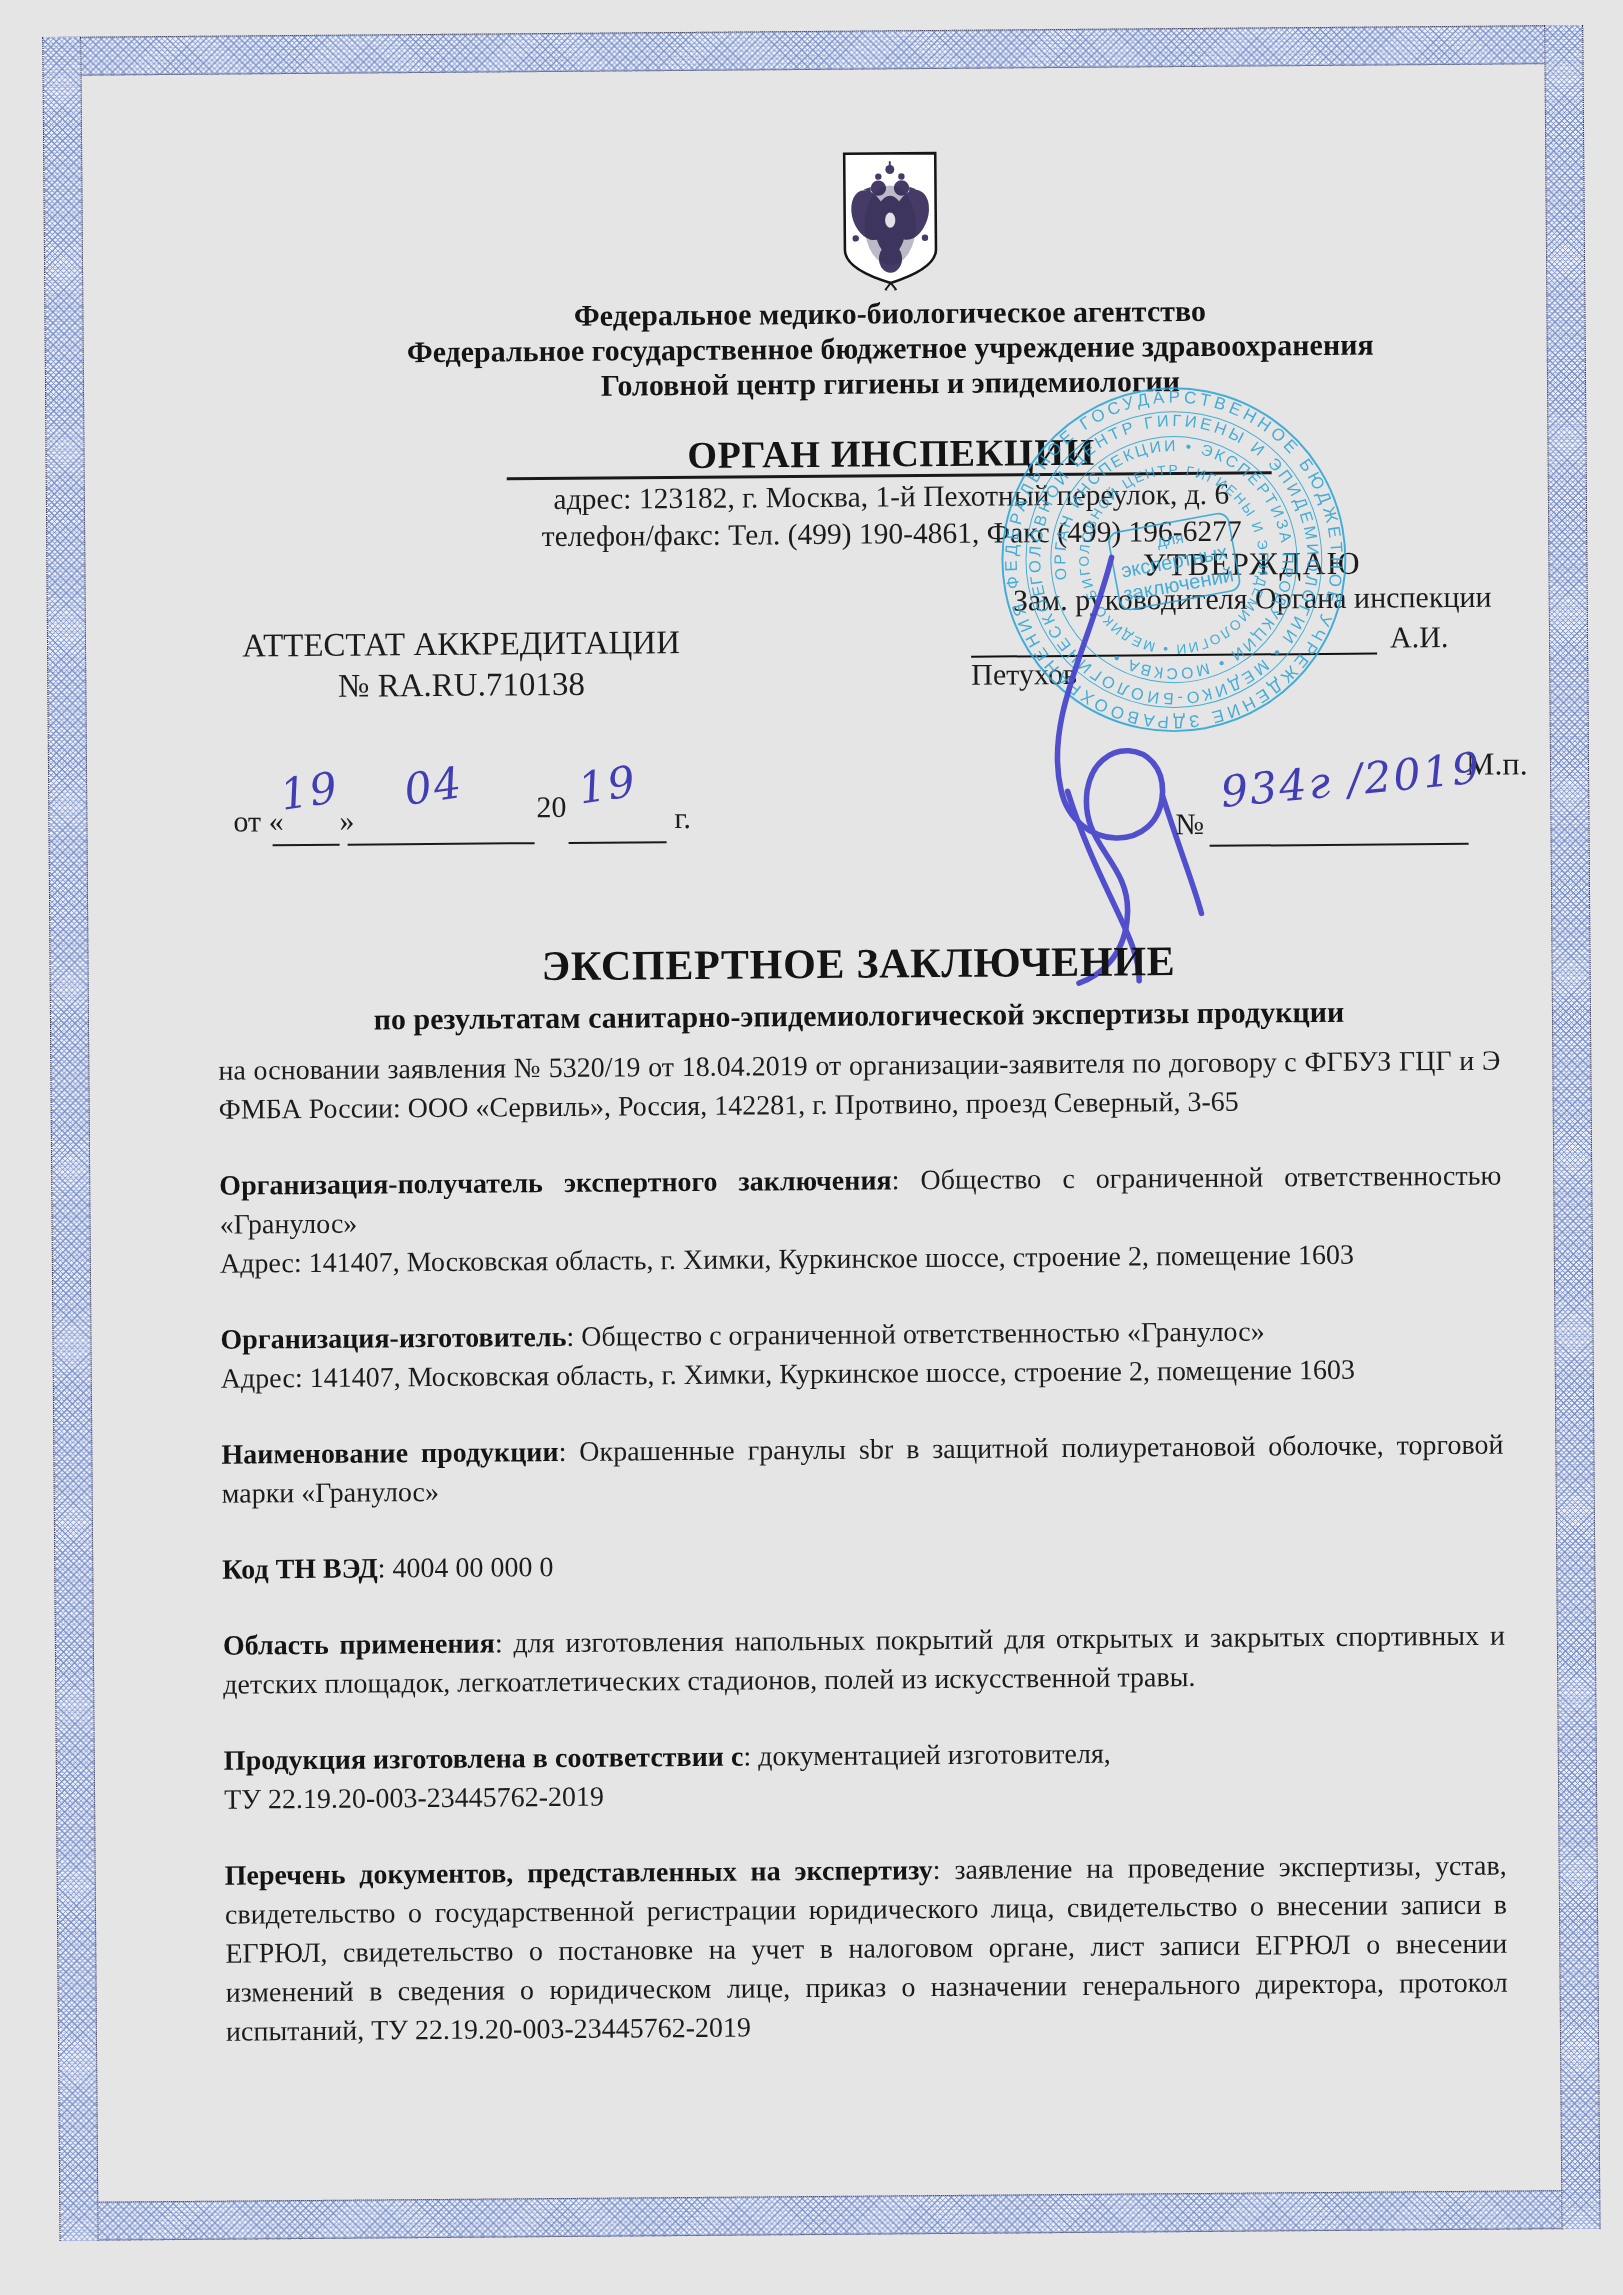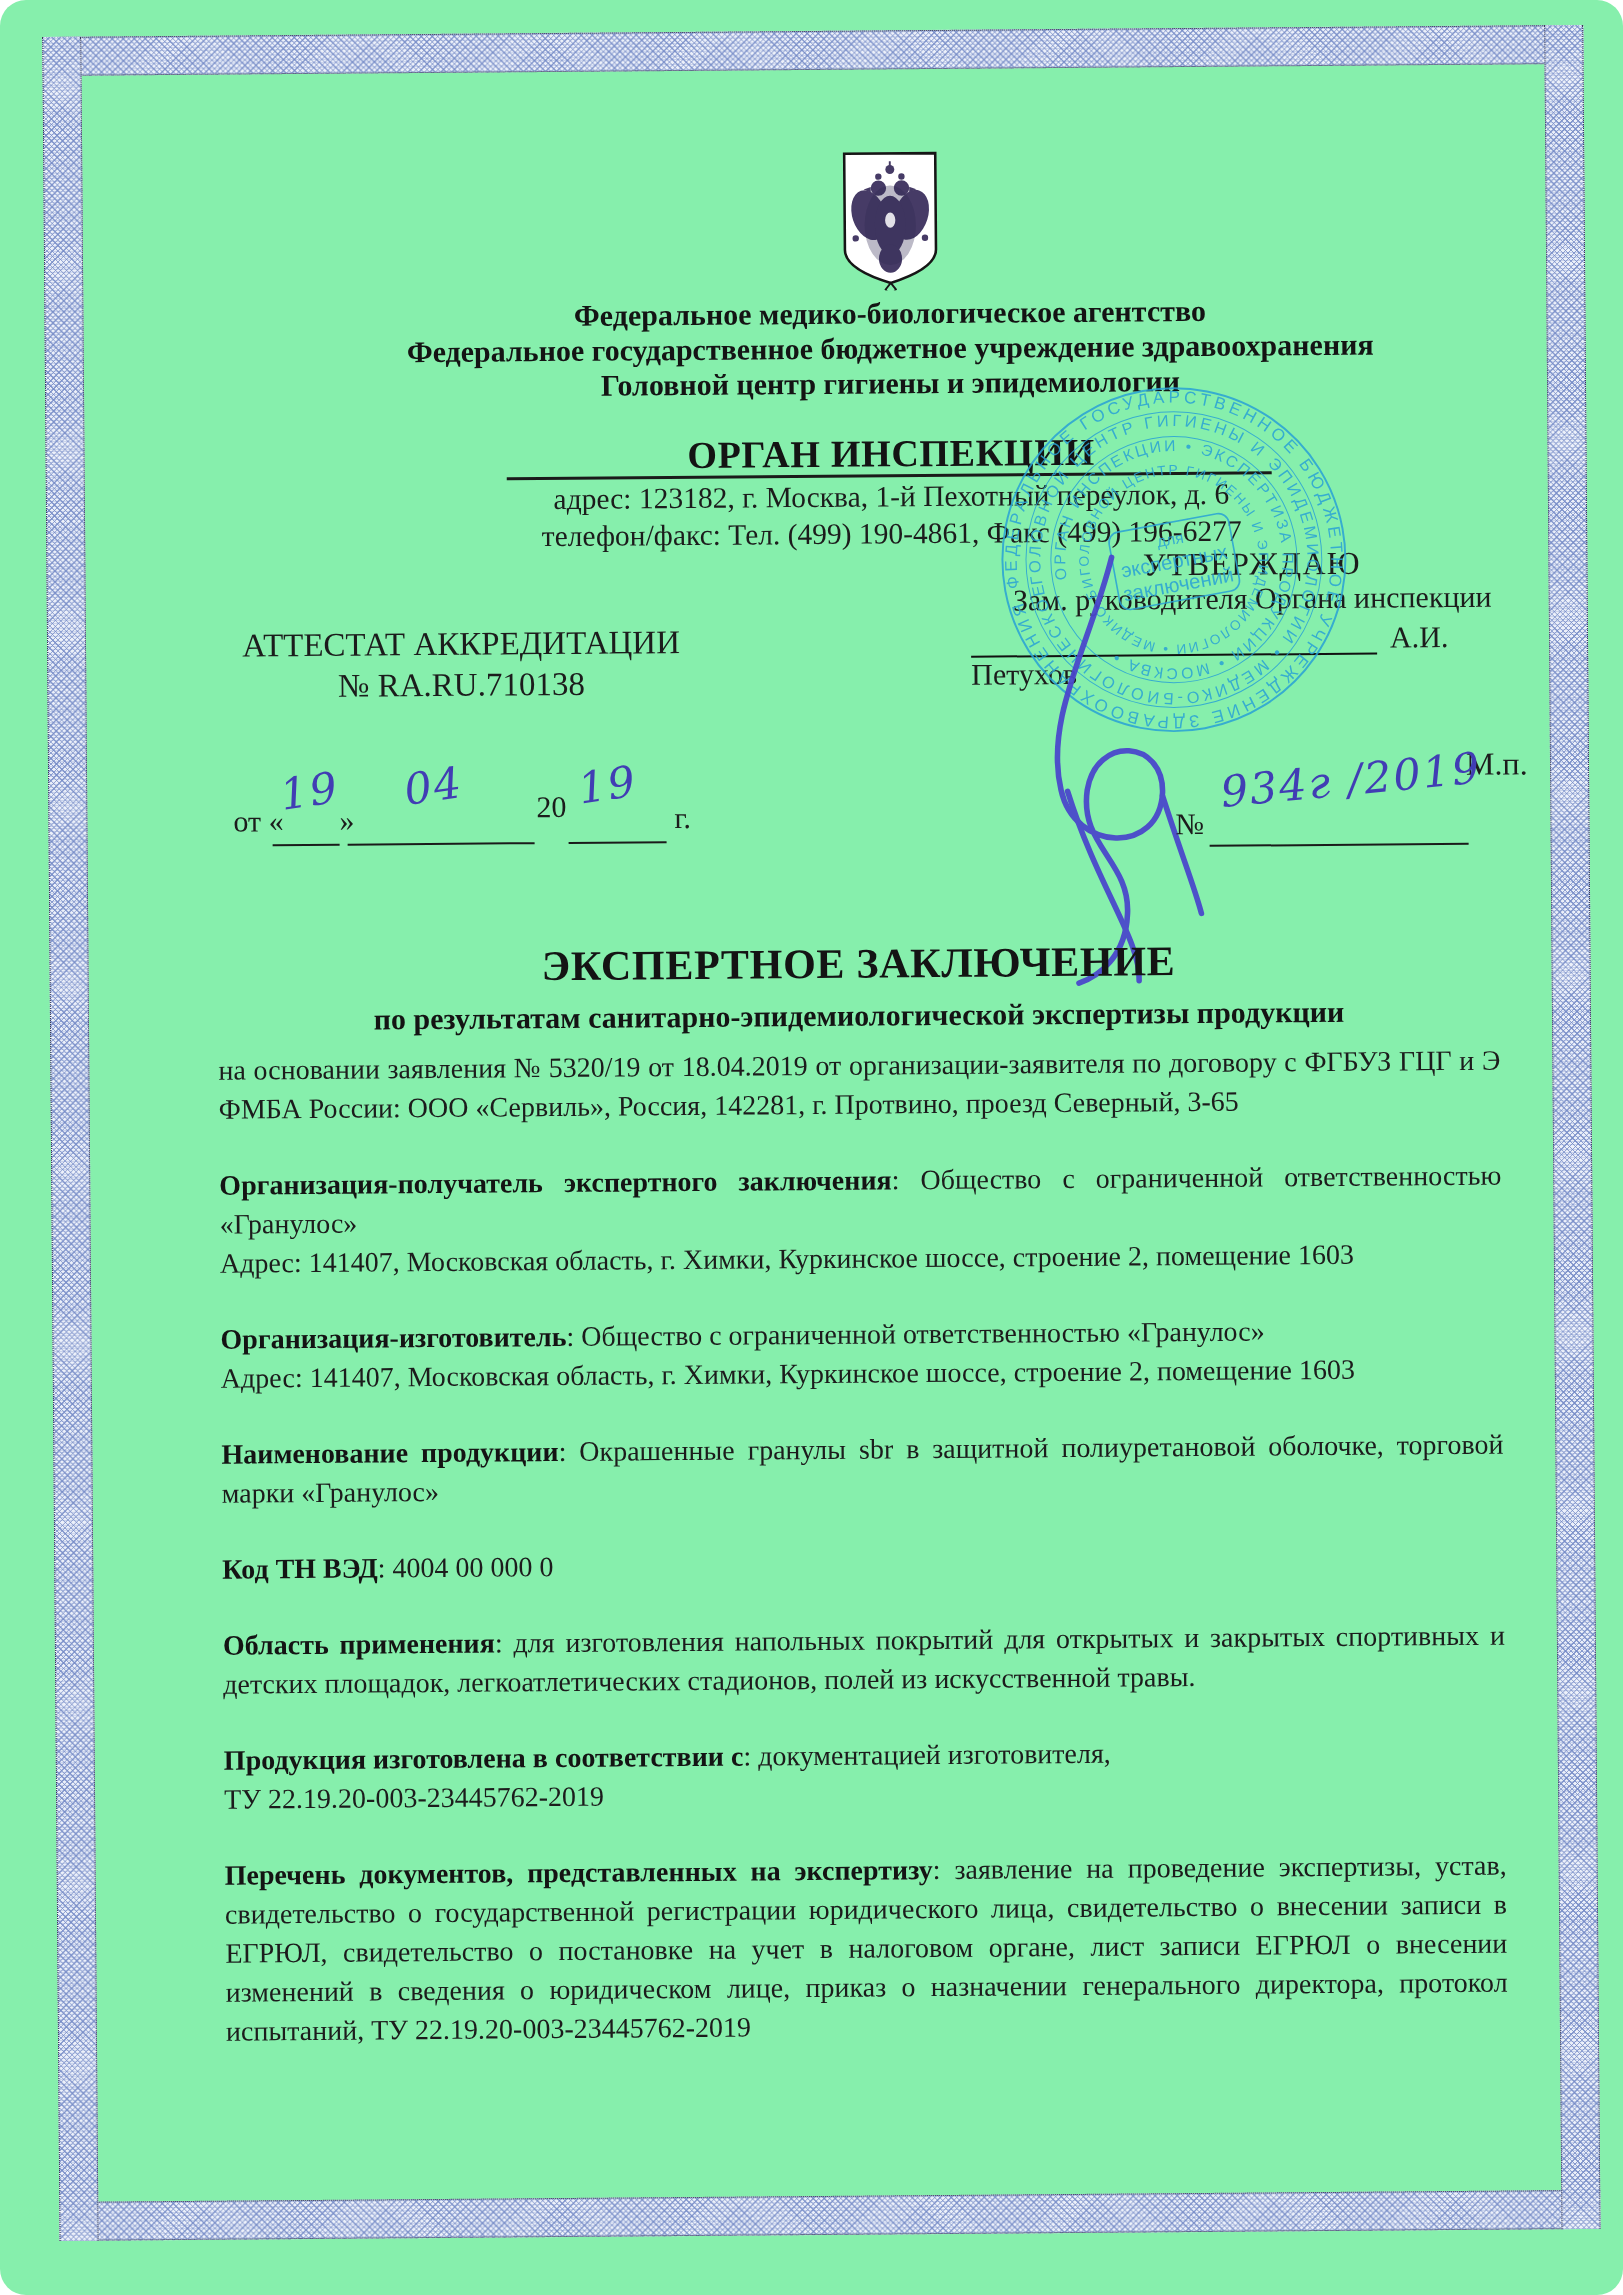--- a/index.html
+++ b/index.html
@@ -1,17 +1,17 @@
 <!DOCTYPE html>
 <html style="font-size:10.5px"><head>
 <meta charset="utf-8">
 <style>
   html,body{margin:0;padding:0;background:#ffffff;}
-  .page{position:relative;width:1623px;height:2295px;background:#86efac;overflow:hidden;
-        font-family:"Liberation Serif", serif;color:#1c1c1c;border-radius:26px;}
+  .page{position:relative;width:1623px;height:2295px;background:#e5e5e5;overflow:hidden;
+        font-family:"Liberation Serif", serif;color:#1c1c1c;}
   .scan{position:absolute;inset:0;transform:rotate(-0.45deg);transform-origin:50% 50%;}
 
   
   .gpat{
     background-color:#edf1fa;
     background-image:
       repeating-linear-gradient(45deg, rgba(116,138,198,.85) 0 1px, rgba(255,255,255,0) 1px 3.9px),
       repeating-linear-gradient(-45deg, rgba(116,138,198,.85) 0 1px, rgba(255,255,255,0) 1px 3.9px),
       repeating-linear-gradient(0deg, rgba(150,168,215,.45) 0 0.7px, rgba(255,255,255,0) 0.7px 2.6px);
   }

